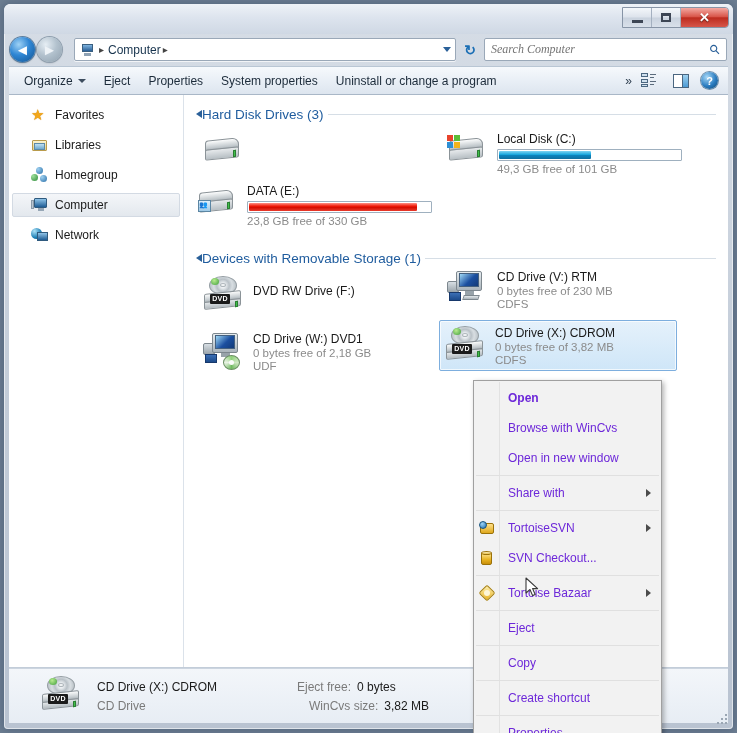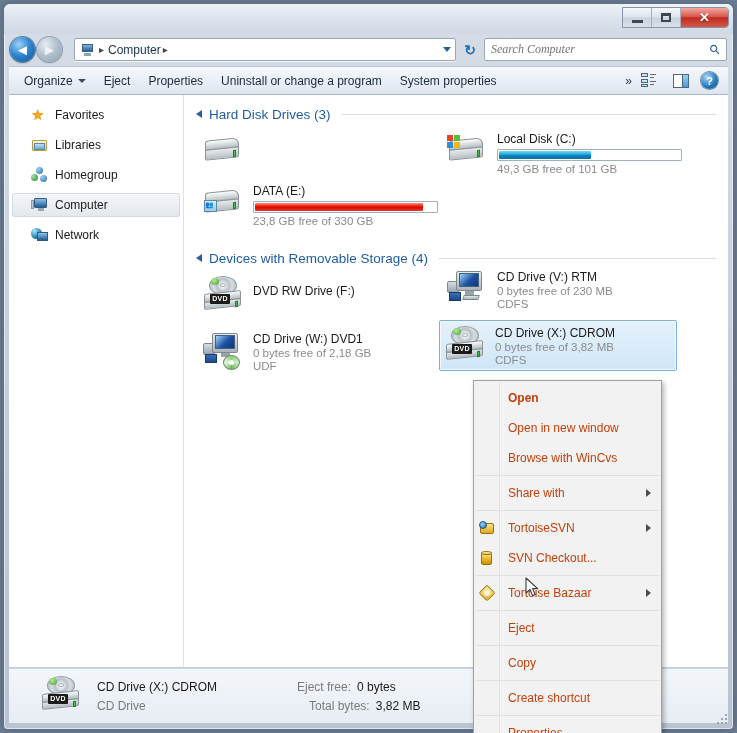--- a/index.html
+++ b/index.html
@@ -187,21 +187,21 @@
   .ic-comp .st{position:absolute;left:7px;top:11px;width:6px;height:3px;background:#97a7b6;}
   .ic-comp .side{position:absolute;left:0;top:3px;width:3px;height:9px;background:#b9c6d2;border:1px solid #8b9aa8;}
   .ic-net .globe{position:absolute;left:0;top:1px;width:11px;height:11px;border-radius:50%;
      background:radial-gradient(circle at 32% 28%,#aee2f7,#1d7fb5 60%,#0d4f77);}
   .ic-net .mon{position:absolute;left:6px;top:5px;width:11px;height:9px;
      background:linear-gradient(180deg,#8fc4e8,#1e5c94);border:1px solid #2f5a7e;}
 
   
   #content { flex: 1; position: relative; background:#fff; overflow: hidden; }
   .group-head {
-    display:flex; align-items:center; gap: 7px; padding: 0 12px;
+    display:flex; align-items:center; padding: 0 12px;
     height: 22px; margin-top: 8px;
   }
   .grp-tri {
     width:0;height:0;border-top:4px solid transparent;border-bottom:4px solid transparent;
     border-right:6px solid #2a6099;
   }
   .grp-label { font-size: 13.5px; color:#1f5c9e; white-space:nowrap; }
   .grp-rule { flex:1; height:1px; background:#d6dee6; margin-left: 4px; }
 
   .tiles { position: relative; padding: 6px 0 0 14px; }
@@ -282,21 +282,21 @@
     border: 1px solid #a0a0a0;
     box-shadow: 2px 2px 5px rgba(0,0,0,.3);
     padding: 2px 0; z-index: 40;
   }
   #ctxmenu .gutter {
     position:absolute; left:1px; top:1px; bottom:1px; width: 25px;
     background: #f2f2f2; border-right: 1px solid #e2e2e2;
   }
   .mi {
     position: relative; height: 30px; display:flex; align-items:center;
-    padding-left: 34px; padding-right: 10px; font-size: 12px; color:#c2410c;
+    padding-left: 34px; padding-right: 10px; font-size: 12px; color:#6d28d9;
     z-index: 2;
   }
   .mi.bold { font-weight: bold; }
   .mi .arrow {
     margin-left:auto; width:0;height:0;
     border-top:4px solid transparent;border-bottom:4px solid transparent;border-left:5px solid #4b4b4b;
   }
   .mi .mico { position:absolute; left:5px; top:8px; width:16px; height:15px; }
   .msep { height: 1px; background: #e0e0e0; margin: 2px 2px 2px 2px; position:relative; z-index:2;}
 
@@ -389,24 +389,24 @@
       <span>Organize</span>
       <span class="caret"></span>
     </div>
     <div class="cmd">
         <span>Eject</span>
       </div>
     <div class="cmd">
         <span>Properties</span>
       </div>
     <div class="cmd">
+        <span>System properties</span>
+      </div>
+    <div class="cmd">
         <span>Uninstall or change a program</span>
-      </div>
-    <div class="cmd">
-        <span>System properties</span>
       </div>
     <div id="cmd-right">
       <span id="cmd-chevrons">»</span>
       <span id="view-icon">
         <i class="r r1"></i>
           <i class="r r2"></i>
           <i class="r r3"></i>
         <i class="l l1"></i>
           <i class="l l2"></i>
           <i class="l l3"></i>
@@ -499,40 +499,40 @@
           </div>
           <div class="tile-text">
             <div class="tile-name">Local Disk (C:)</div>
             <div class="bar">
                 <div class="fill blue" style="width:51%"></div>
               </div>
             <div class="tile-sub">49,3 GB free of 101 GB</div>
           </div>
         </div>
 
-        <div class="tile" style="left:14px; top:54px;">
+        <div class="tile" style="left:8px; top:54px;">
           <div class="tile-icon hdd">
             <i class="body1"></i>
               <i class="body2"></i>
               <i class="led"></i>
             <span class="users">👥</span>
           </div>
           <div class="tile-text">
             <div class="tile-name">DATA (E:)</div>
             <div class="bar">
                 <div class="fill red" style="width:93%"></div>
               </div>
             <div class="tile-sub">23,8 GB free of 330 GB</div>
           </div>
         </div>
       </div>
 
       <div class="group-head" style="margin-top:2px;">
         <span class="grp-tri"></span>
-        <span class="grp-label">Devices with Removable Storage (4)</span>
+        <span class="grp-label">Devices with Removable Storage (1)</span>
         <span class="grp-rule"></span>
       </div>
 
       <div class="tiles" style="height:130px;">
 
         <div class="tile" style="left:14px; top:2px;">
           <div class="tile-icon cd">
             <i class="disc"></i>
               <i class="green"></i>
               <i class="hole"></i>
@@ -599,24 +599,24 @@
     </div>
   </div>
 
   <div id="ctxmenu">
     <div class="gutter"></div>
 
     <div class="mi bold">
       <span>Open</span>
     </div>
     <div class="mi">
+      <span>Browse with WinCvs</span>
+    </div>
+    <div class="mi">
       <span>Open in new window</span>
-    </div>
-    <div class="mi">
-      <span>Browse with WinCvs</span>
     </div>
 
     <div class="msep"></div>
 
     <div class="mi">
       <span>Share with</span>
       <span class="arrow"></span>
     </div>
 
     <div class="msep"></div>
@@ -695,21 +695,21 @@
         <div class="det-row">
           <span class="det-label">CD Drive</span>
         </div>
       </div>
       <div class="det-col" id="det-c2">
         <div class="det-row">
           <span class="det-label">Eject free:</span>
           <span class="det-strong">0 bytes</span>
         </div>
         <div class="det-row" style="padding-left:12px;">
-          <span class="det-label">Total bytes:</span>
+          <span class="det-label">WinCvs size:</span>
           <span class="det-strong">3,82 MB</span>
         </div>
       </div>
       <div class="det-col" id="det-c3">
         <div class="det-row">
           <span class="det-label">File system:</span>
           <span class="det-strong">CDFS</span>
         </div>
       </div>
     </div>

